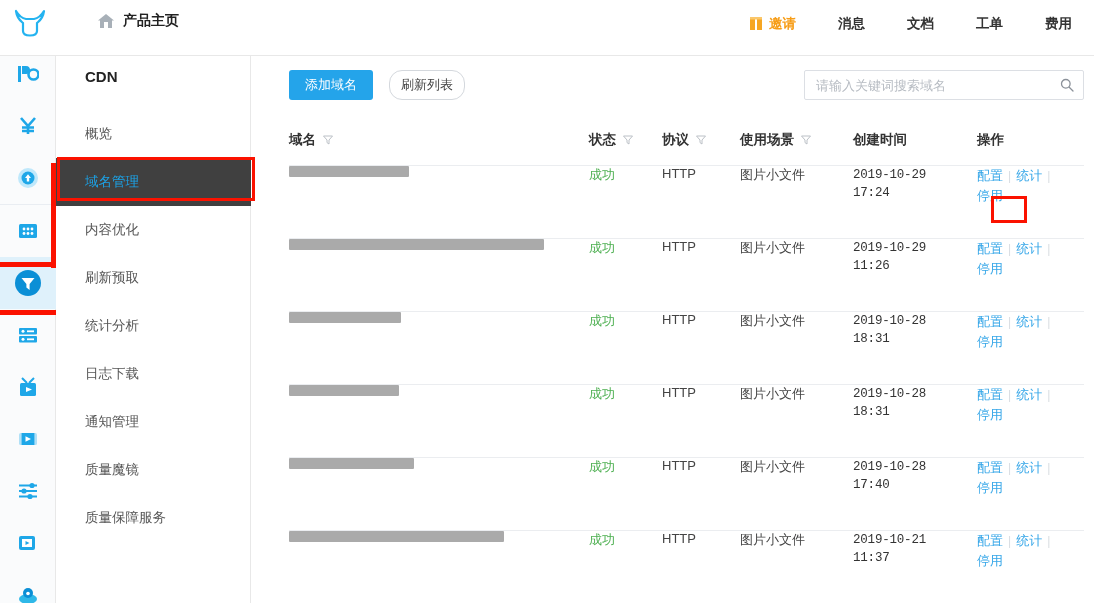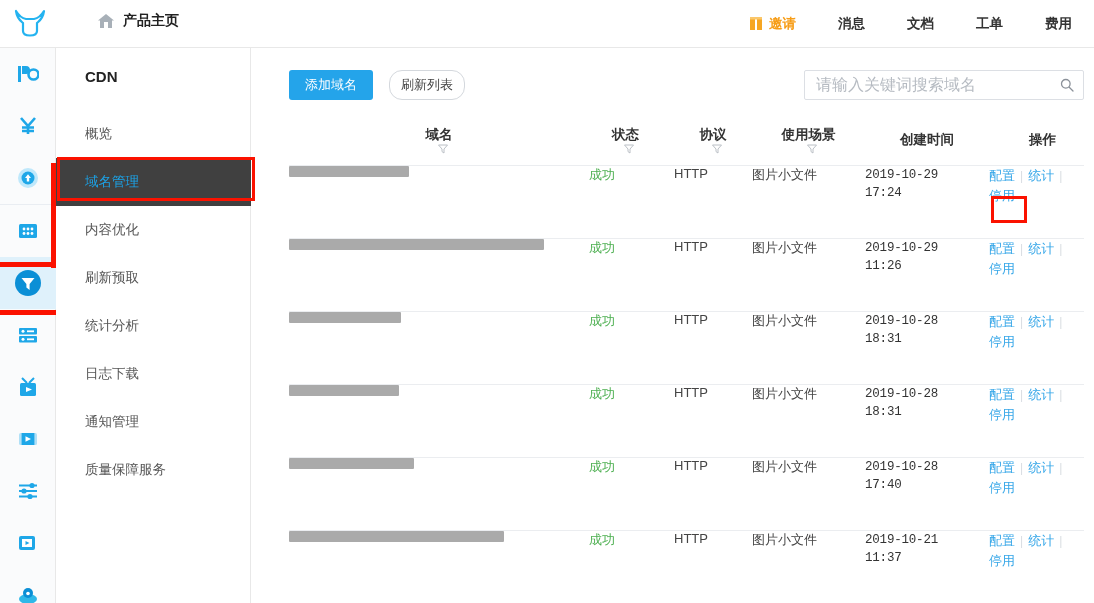--- a/index.html
+++ b/index.html
@@ -28,21 +28,21 @@
     border-left:34px solid transparent; border-right:34px solid transparent;
     border-bottom:60px solid #fbe7ca;
   }
   .wm-text{
     position:absolute; font-size:21px; color:#e2e2e2; white-space:nowrap;
     font-family:"Liberation Sans",sans-serif; letter-spacing:0.5px;
   }
 
   
   .topbar{
-    position:absolute; left:0; top:0; width:1094px; height:48px;
+    position:absolute; left:0; top:0; width:1094px; height:56px;
     background:#fff; border-bottom:1px solid #e8e8e8; z-index:20;
   }
   .logo-ox{ position:absolute; left:14px; top:9px; width:32px; height:28px; }
   .home-ico{ position:absolute; left:96px; top:11px; width:20px; height:20px; }
   .home-label{
     position:absolute; left:123px; top:12px; font-size:14px; font-weight:bold; color:#222;
   }
   .topnav{ position:absolute; right:22px; top:0; height:47px; display:flex; align-items:center; }
   .topnav a{
     font-size:13.5px; color:#333; text-decoration:none; margin-left:42px;
@@ -94,42 +94,42 @@
     position:absolute; left:138px; top:22px; width:76px; height:30px;
     background:#fff; color:#444; border:1px solid #d4d8dd; border-radius:13px;
     font-size:13px; cursor:pointer; font-family:"Liberation Sans",sans-serif;
   }
   .search-wrap{
     position:absolute; right:10px; top:22px; width:280px; height:30px;
     border:1px solid #dcdfe4; border-radius:2px; background:#fff;
   }
   .search-wrap input{
     position:absolute; left:11px; top:0; width:230px; height:28px;
-    border:none; outline:none; font-size:16px; color:#333; background:transparent;
+    border:none; outline:none; font-size:13px; color:#333; background:transparent;
     font-family:"Liberation Sans",sans-serif;
   }
   .search-wrap input::placeholder{ color:#b6bbc2; }
   .search-ico{ position:absolute; right:9px; top:7px; width:14px; height:14px; }
 
   
   .tbl{ position:absolute; left:38px; top:66px; width:795px; }
   .thead{
     display:flex; align-items:center; height:52px;
     border-bottom:1px solid #ebedf0; font-size:13.5px; font-weight:bold; color:#333;
   }
-  .thead .cell{ display:flex; align-items:center;flex-direction:column; }
+  .thead .cell{ display:flex; align-items:center; }
   .filter-ico{ margin-left:7px; display:inline-block; width:10px; height:10px; }
   .trow{
     display:flex; align-items:flex-start; min-height:73px;
     border-bottom:1px solid #ebedf0; font-size:13px; color:#444;
   }
   .trow:last-child{ border-bottom:none; }
   .c-domain{ width:300px; flex:none; }
   .c-status{ width:73px; flex:none; }
-  .c-proto{ width:78px; flex:none;margin-left:12px; }
+  .c-proto{ width:78px; flex:none; }
   .c-scene{ width:113px; flex:none; }
   .c-time{ width:124px; flex:none; }
   .c-ops{ width:107px; flex:none; }
   .redact{
     height:11px; background:#9b9b9b; border-radius:1px; display:block;
     opacity:.85;
   }
   .status-ok{ color:#4caf50; }
   .time{
     font-family:"Liberation Mono","DejaVu Sans Mono",monospace;
@@ -288,20 +288,21 @@
   <div class="menu">
     <div class="menu-title">CDN</div>
     <div class="menu-list">
       <div class="menu-item">概览</div>
       <div class="menu-item active">域名管理</div>
       <div class="menu-item">内容优化</div>
       <div class="menu-item">刷新预取</div>
       <div class="menu-item">统计分析</div>
       <div class="menu-item">日志下载</div>
       <div class="menu-item">通知管理</div>
+      <div class="menu-item">质量魔镜</div>
       <div class="menu-item">质量保障服务</div>
     </div>
   </div>
 
   <div class="content">
     <div class="toolbar">
       <button class="btn-primary">添加域名</button>
       <button class="btn-default">刷新列表</button>
       <div class="search-wrap">
         <input type="text" placeholder="请输入关键词搜索域名" style="">

